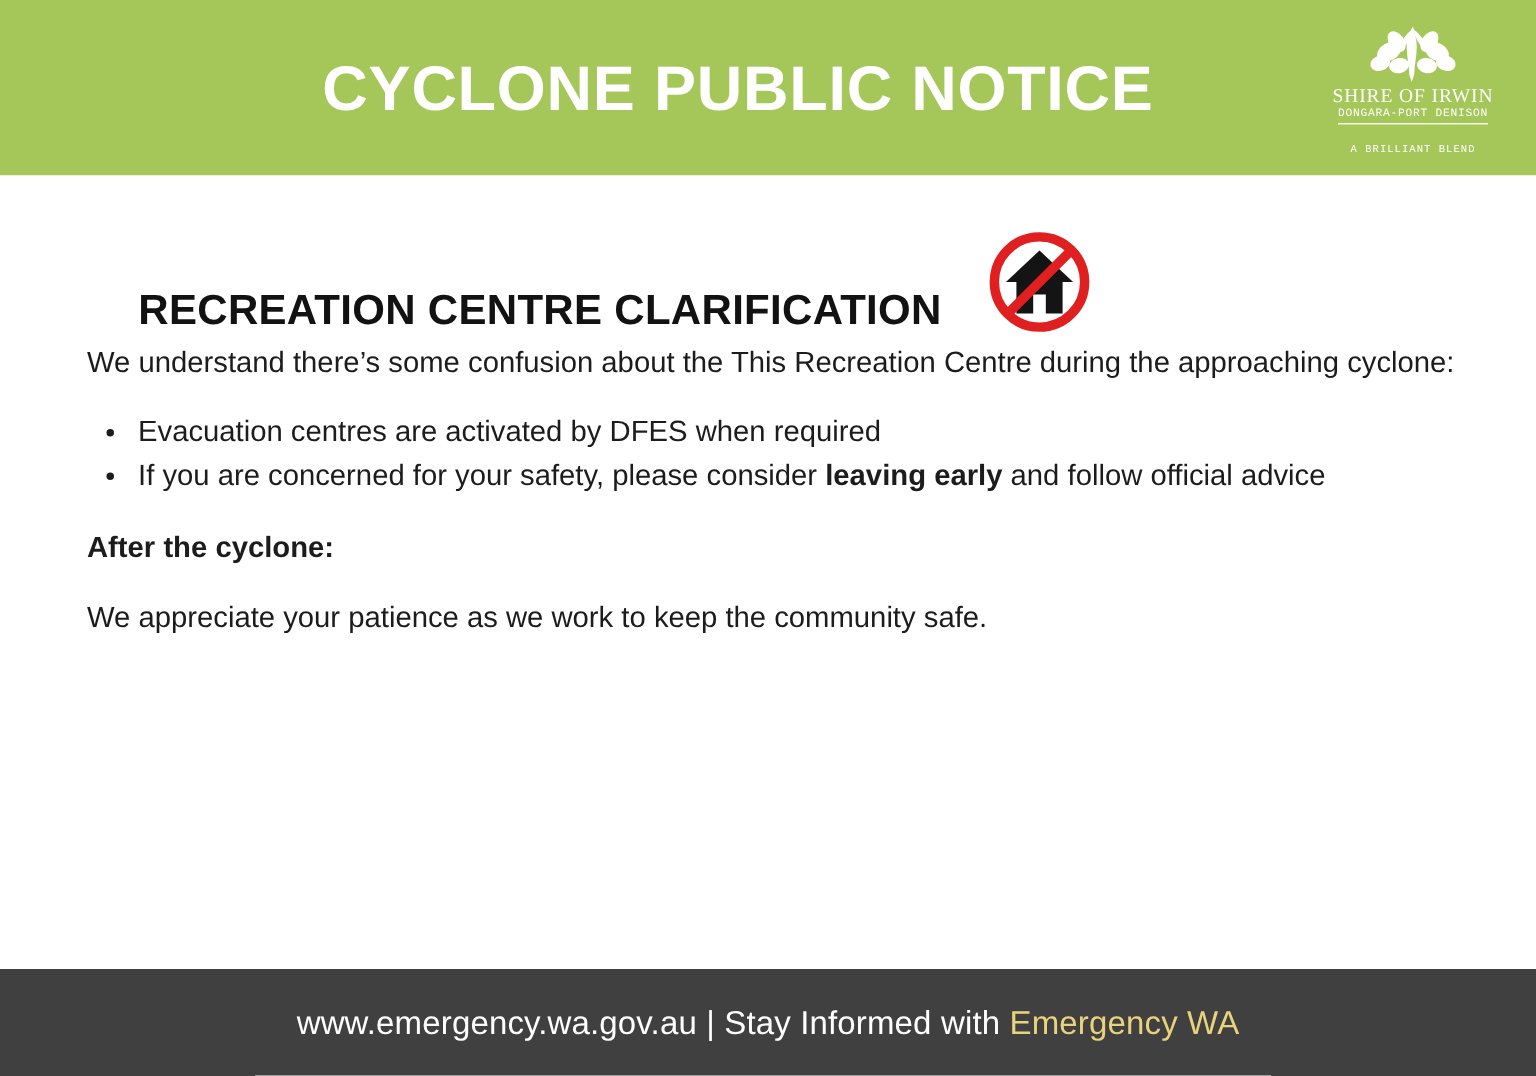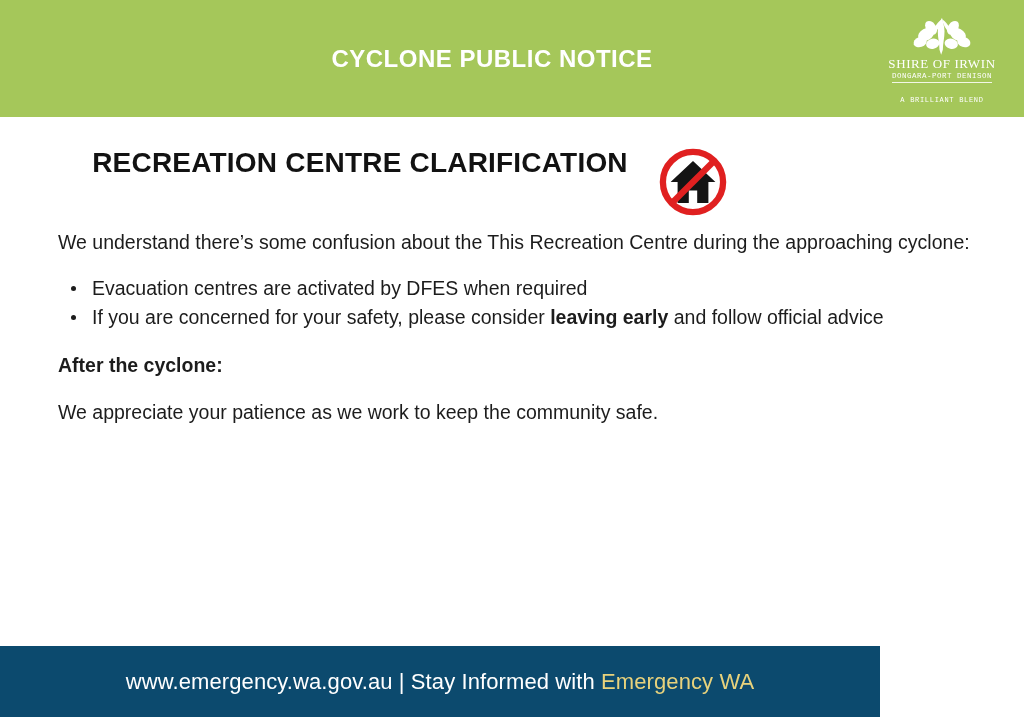--- a/index.html
+++ b/index.html
@@ -21,21 +21,21 @@
     position: absolute;
     top: 0; left: 0;
     width: 1024px;
     height: 117px;
     background: #a5c75a;
     display: flex;
     align-items: center;
     justify-content: center;
   }
   .header-title {
-    font-size: 24px;
+    font-size: 42px;
     font-weight: bold;
     color: #ffffff;
     letter-spacing: 0.5px;
     text-align: center;
     margin: 0;
     padding-right: 40px;
   }
   .logo {
     position: absolute;
     right: 24px;
@@ -89,21 +89,21 @@
     background: #ffffff;
   }
 
   .title-row {
     position: absolute;
     top: 30px;
     left: 0;
     width: 820px;
     height: 76px;
     display: flex;
-    align-items: flex-start;
+    align-items: flex-end;
     justify-content: center;
     gap: 30px;
   }
   .section-title {
     font-size: 28px;
     font-weight: bold;
     color: #121212;
     letter-spacing: 0.2px;
     margin: 0;
   }
@@ -153,23 +153,23 @@
     font-weight: bold;
     margin: 0 0 2px 0;
   }
   b { font-weight: bold; }
 
   
   .footer {
     position: absolute;
     left: 0;
     top: 646px;
-    width: 880px;
+    width: 1024px;
     height: 71px;
-    background: #0c4a6e;
+    background: #404040;
     display: flex;
     align-items: center;
     justify-content: center;
   }
   .footer-text {
     font-size: 22px;
     color: #ffffff;
     letter-spacing: 0.1px;
     white-space: nowrap;
   }

